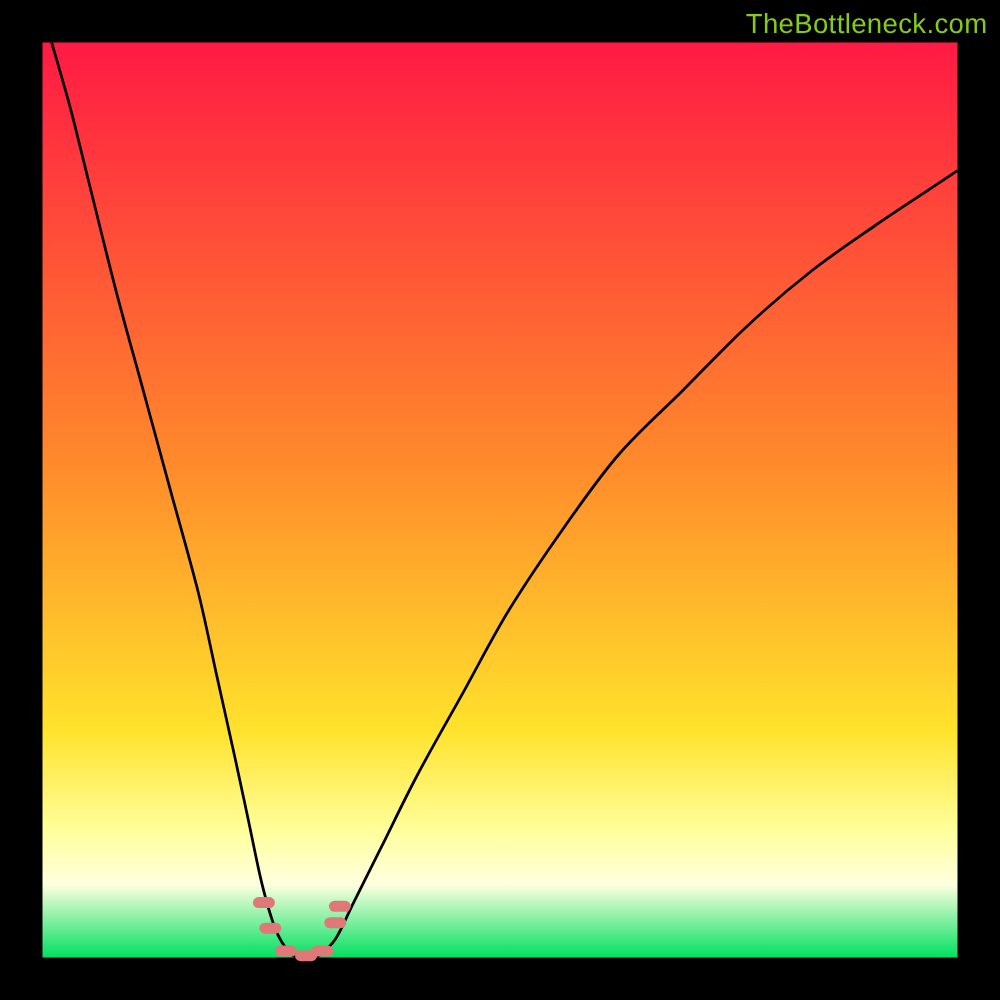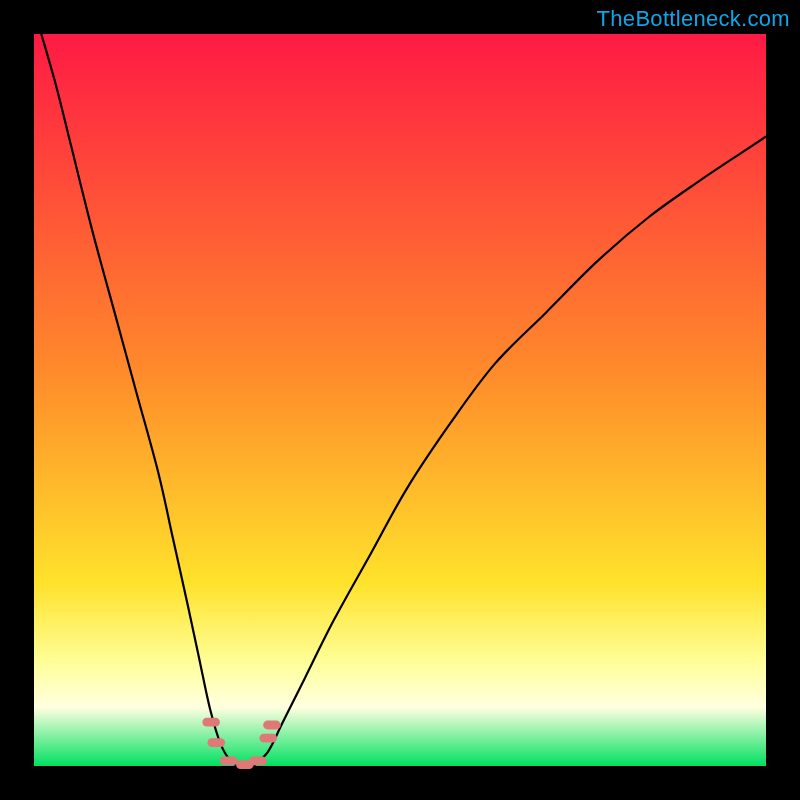--- a/index.html
+++ b/index.html
@@ -14,21 +14,21 @@
   #frame {
     position: relative;
     width: 800px;
     height: 800px;
     background: #000;
   }
   #watermark {
     position: absolute;
     top: 6px;
     right: 10px;
-    color: #0ea5e9;
+    color: #84cc16;
     font-size: 22px;
     font-weight: 500;
     letter-spacing: 0.3px;
     z-index: 10;
   }
   svg {
     display: block;
   }
 </style>
 </head>

